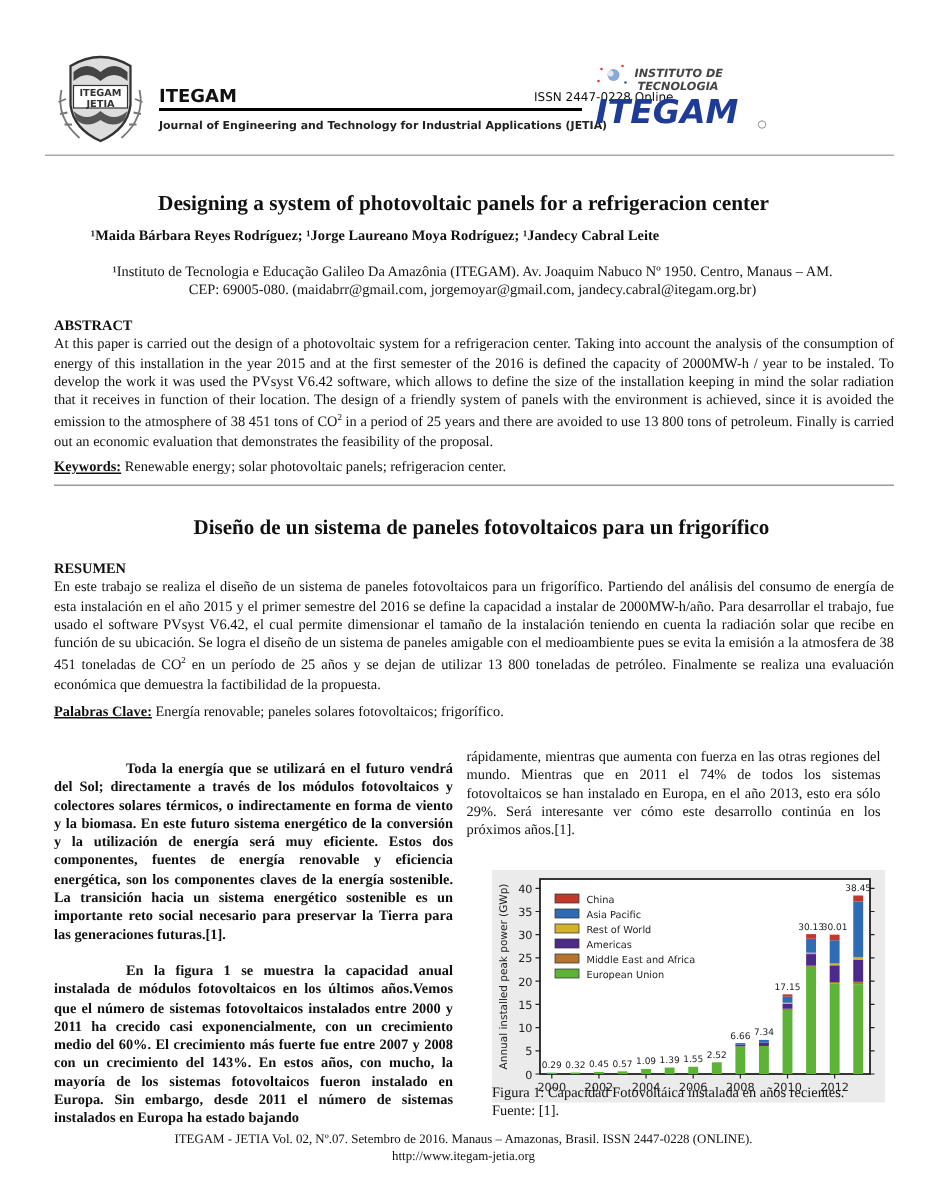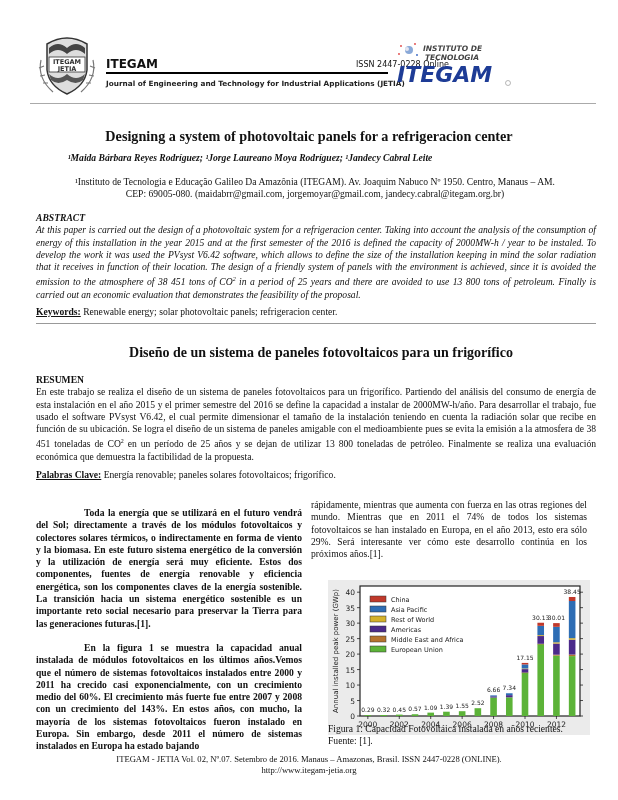--- a/index.html
+++ b/index.html
@@ -7,25 +7,25 @@
   .abs { position:absolute; }
   .header-logo { left:33px; top:30px; width:68px; height:70px; }
   .journal-name { left:106px; top:57px; font-family:"DejaVu Sans", sans-serif; font-weight:bold; font-size:12px; }
   .issn { left:344px; top:60px; font-family:"DejaVu Sans", sans-serif; font-size:8px;padding-left:12px; }
   .header-rule { left:106px; top:72px; width:282px; height:2px; background:#000; }
   .journal-full { left:106px; top:79px; font-family:"DejaVu Sans", sans-serif; font-size:7.3px; font-weight:bold; color:#222; }
   .itegam-logo { left:395px; top:40px; width:120px; height:50px; }
   .top-rule { left:30px; top:103px; width:566px; height:1px; background:#aaa; }
 
   .title { left:0; width:618px; top:128px; text-align:center; font-weight:bold; font-size:14.2px; }
-  .authors { left:0; width:500px; top:152px; text-align:center; font-weight:bold; font-size:9.6px;font-style:italic; }
+  .authors { left:0; width:500px; top:152px; text-align:center; font-weight:bold; font-size:9.6px; }
   .affil { left:30px; width:570px; top:176px; text-align:center; font-size:9.6px; line-height:12px; }
 
   .section-label { font-weight:bold; font-size:9.6px; }
-  .abstract-block { left:36px; width:560px; top:212px; font-size:9.6px; line-height:12.3px; text-align:justify;font-style:italic; }
+  .abstract-block { left:36px; width:560px; top:212px; font-size:9.6px; line-height:12.3px; text-align:justify; }
   .keywords { left:36px; top:306px; font-size:9.6px; }
   .mid-rule { left:36px; top:323px; width:560px; height:1px; background:#999; }
   .title-es { left:0; width:618px; top:345px; text-align:center; font-weight:bold; font-size:14px;padding-left:12px; }
   .resumen-block { left:36px; width:560px; top:374px; font-size:9.6px; line-height:12.3px; text-align:justify; }
   .palabras { left:36px; top:469px; font-size:9.6px; }
 
   .col-left { left:36px; width:266px; top:507px; font-size:9.6px; line-height:12.3px; text-align:justify; }
   .col-left p { margin:0; }
   .col-left .intro-h { text-align:center; margin-bottom:11px; }
   .indent { text-indent:48px;font-weight:bold; }

